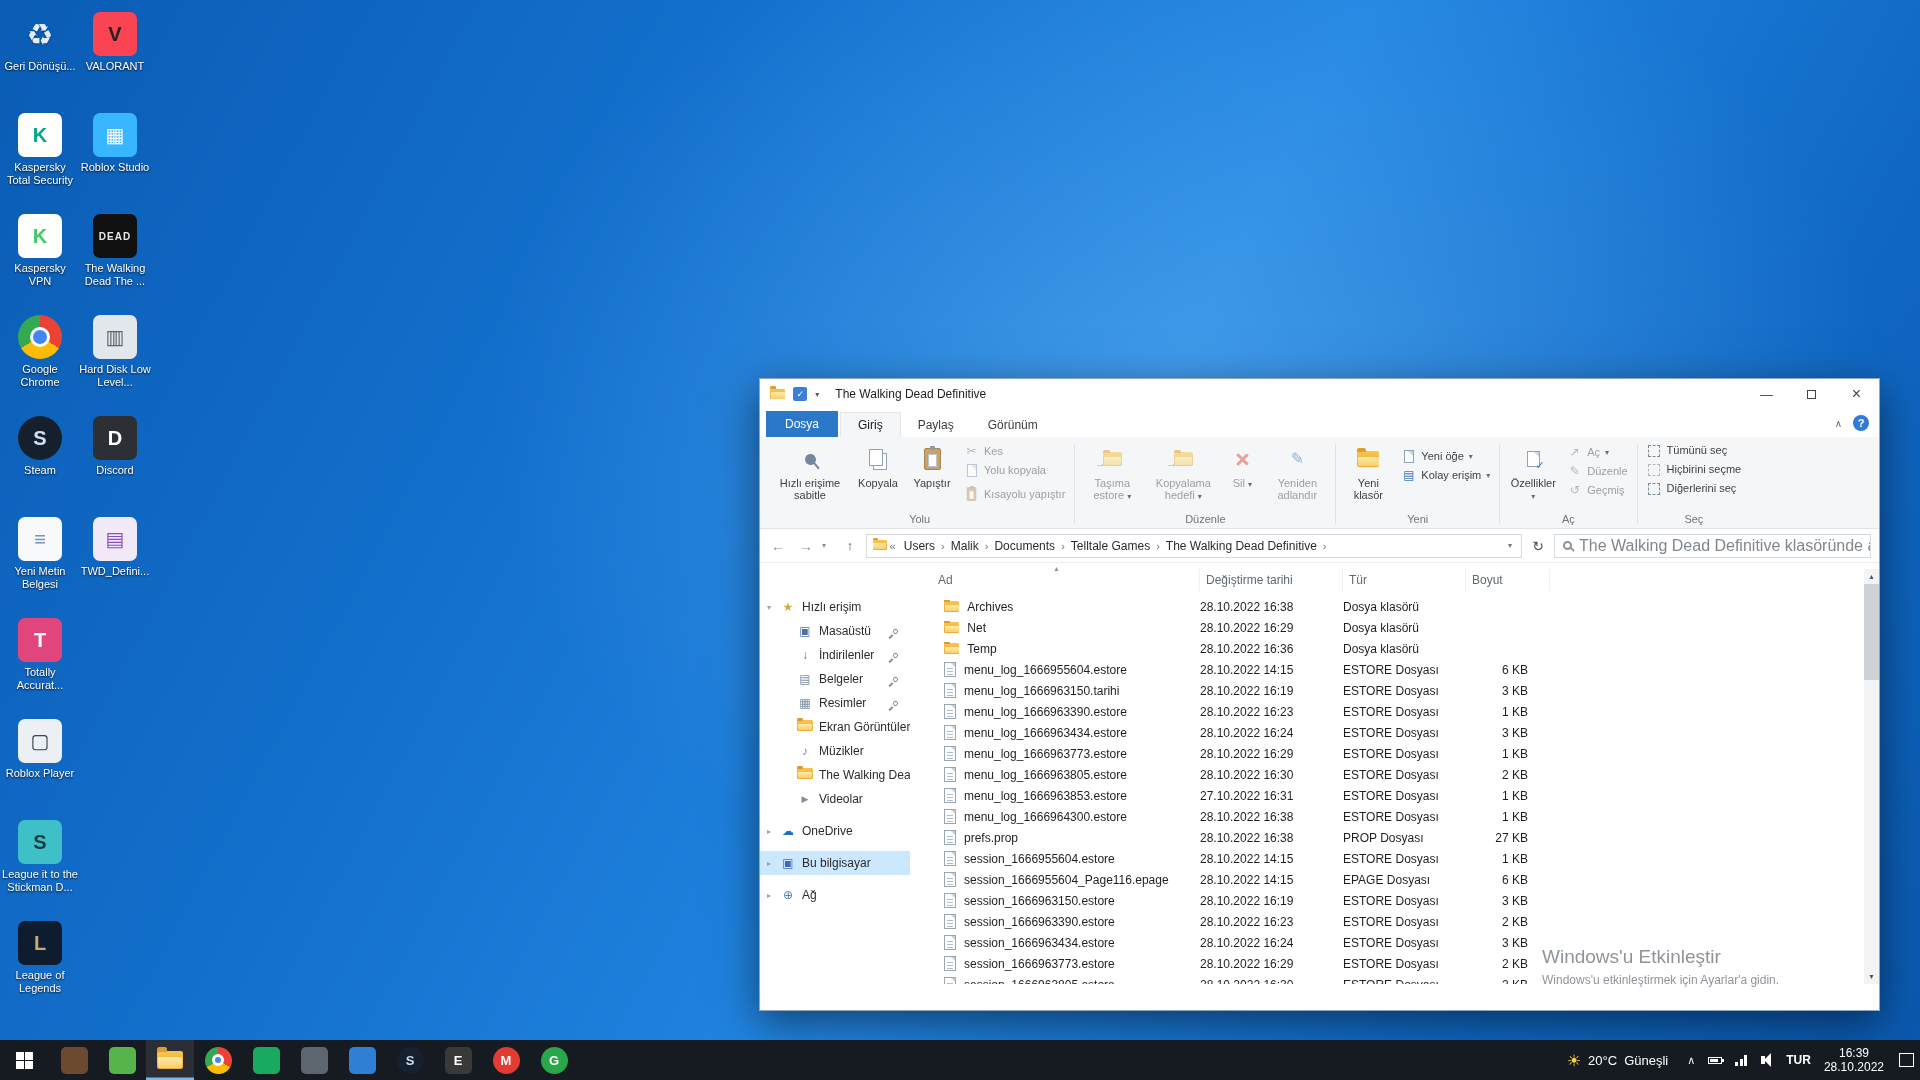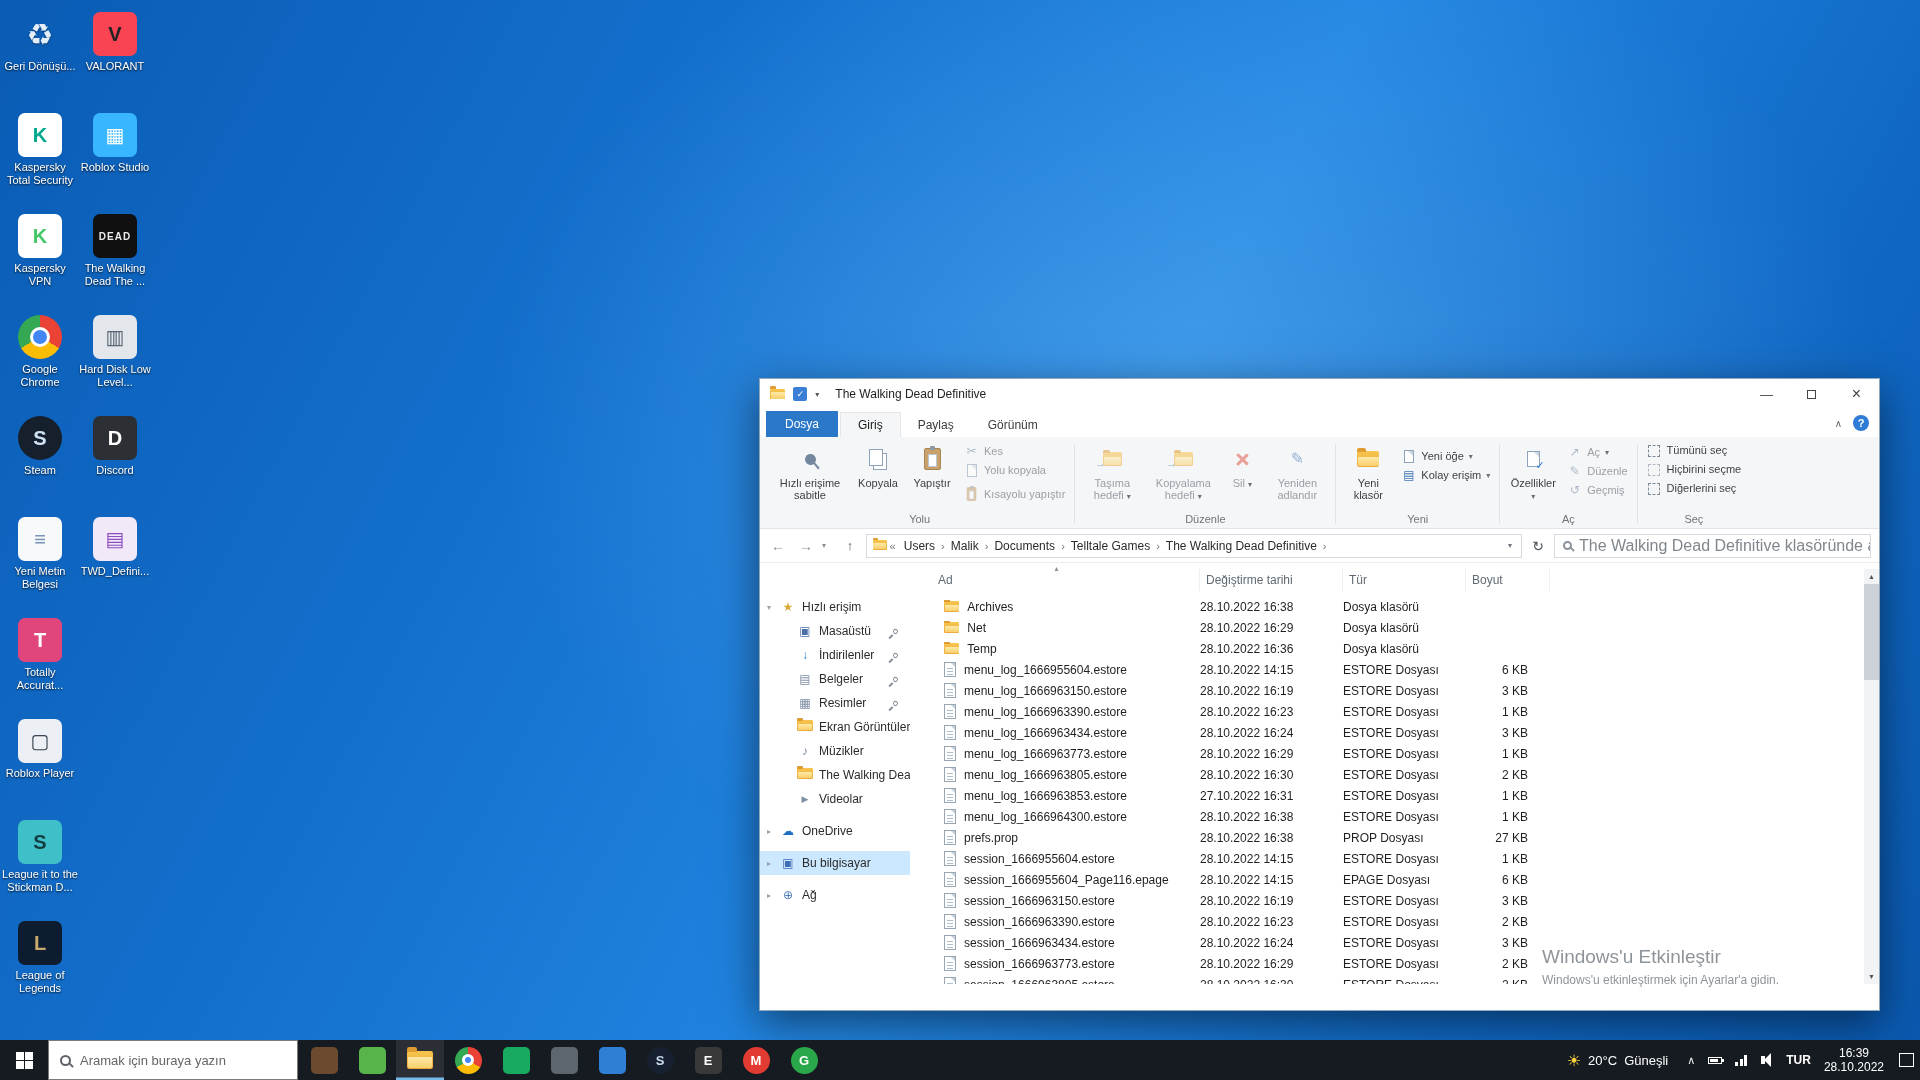--- a/index.html
+++ b/index.html
@@ -377,21 +377,21 @@
 
     <div class="rgroup">
       <div class="rbody">
         <div class="rbtn dim" style="width:64px">
           <span class="icw">
             <span class="fold-arrow">
                 <span class="ov-arrow">→</span>
                 <span class="folder" style="font-size:11px"></span>
               </span>
           </span>
-          <span class="lab"><span>Taşıma hedefi</span> <span class="caret">▾</span></span>
+          <span class="lab"><span>Taşıma estore</span> <span class="caret">▾</span></span>
         </div>
         <div class="rbtn dim" style="width:74px">
           <span class="icw">
             <span class="fold-arrow">
                 <span class="ov-arrow">→</span>
                 <span class="folder" style="font-size:11px"></span>
               </span>
           </span>
           <span class="lab"><span>Kopyalama hedefi</span> <span class="caret">▾</span></span>
         </div>
@@ -631,21 +631,21 @@
               <span class="doc"></span>
               <span>menu_log_1666955604.estore</span>
             </span>
             <span class="c-date">28.10.2022 14:15</span>
             <span class="c-type">ESTORE Dosyası</span>
             <span class="c-size">6 KB</span>
           </div>
           <div class="frow">
             <span class="c-name">
               <span class="doc"></span>
-              <span>menu_log_1666963150.estore</span>
+              <span>menu_log_1666963150.tarihi</span>
             </span>
             <span class="c-date">28.10.2022 16:19</span>
             <span class="c-type">ESTORE Dosyası</span>
             <span class="c-size">3 KB</span>
           </div>
           <div class="frow">
             <span class="c-name">
               <span class="doc"></span>
               <span>menu_log_1666963390.estore</span>
             </span>
@@ -788,24 +788,20 @@
 </div>
 
 <div class="taskbar">
   <div class="tb-start">
     <span class="win-logo">
         <span></span>
         <span></span>
         <span></span>
         <span></span>
       </span>
-  </div>
-  <div class="tb-search">
-    <span class="magnifier"></span>
-    <span class="ph">Aramak için buraya yazın</span>
   </div>
   <div class="tb-apps" id="tb-apps">
       <div class="tb-app">
         <span class="art tile-sm" style="background: rgb(107, 74, 47); color: rgb(255, 255, 255);"></span>
       </div>
       <div class="tb-app">
         <span class="art tile-sm" style="background: rgb(86, 180, 74); color: rgb(23, 58, 22);"></span>
       </div>
       <div class="tb-app active">
         <span class="art">

